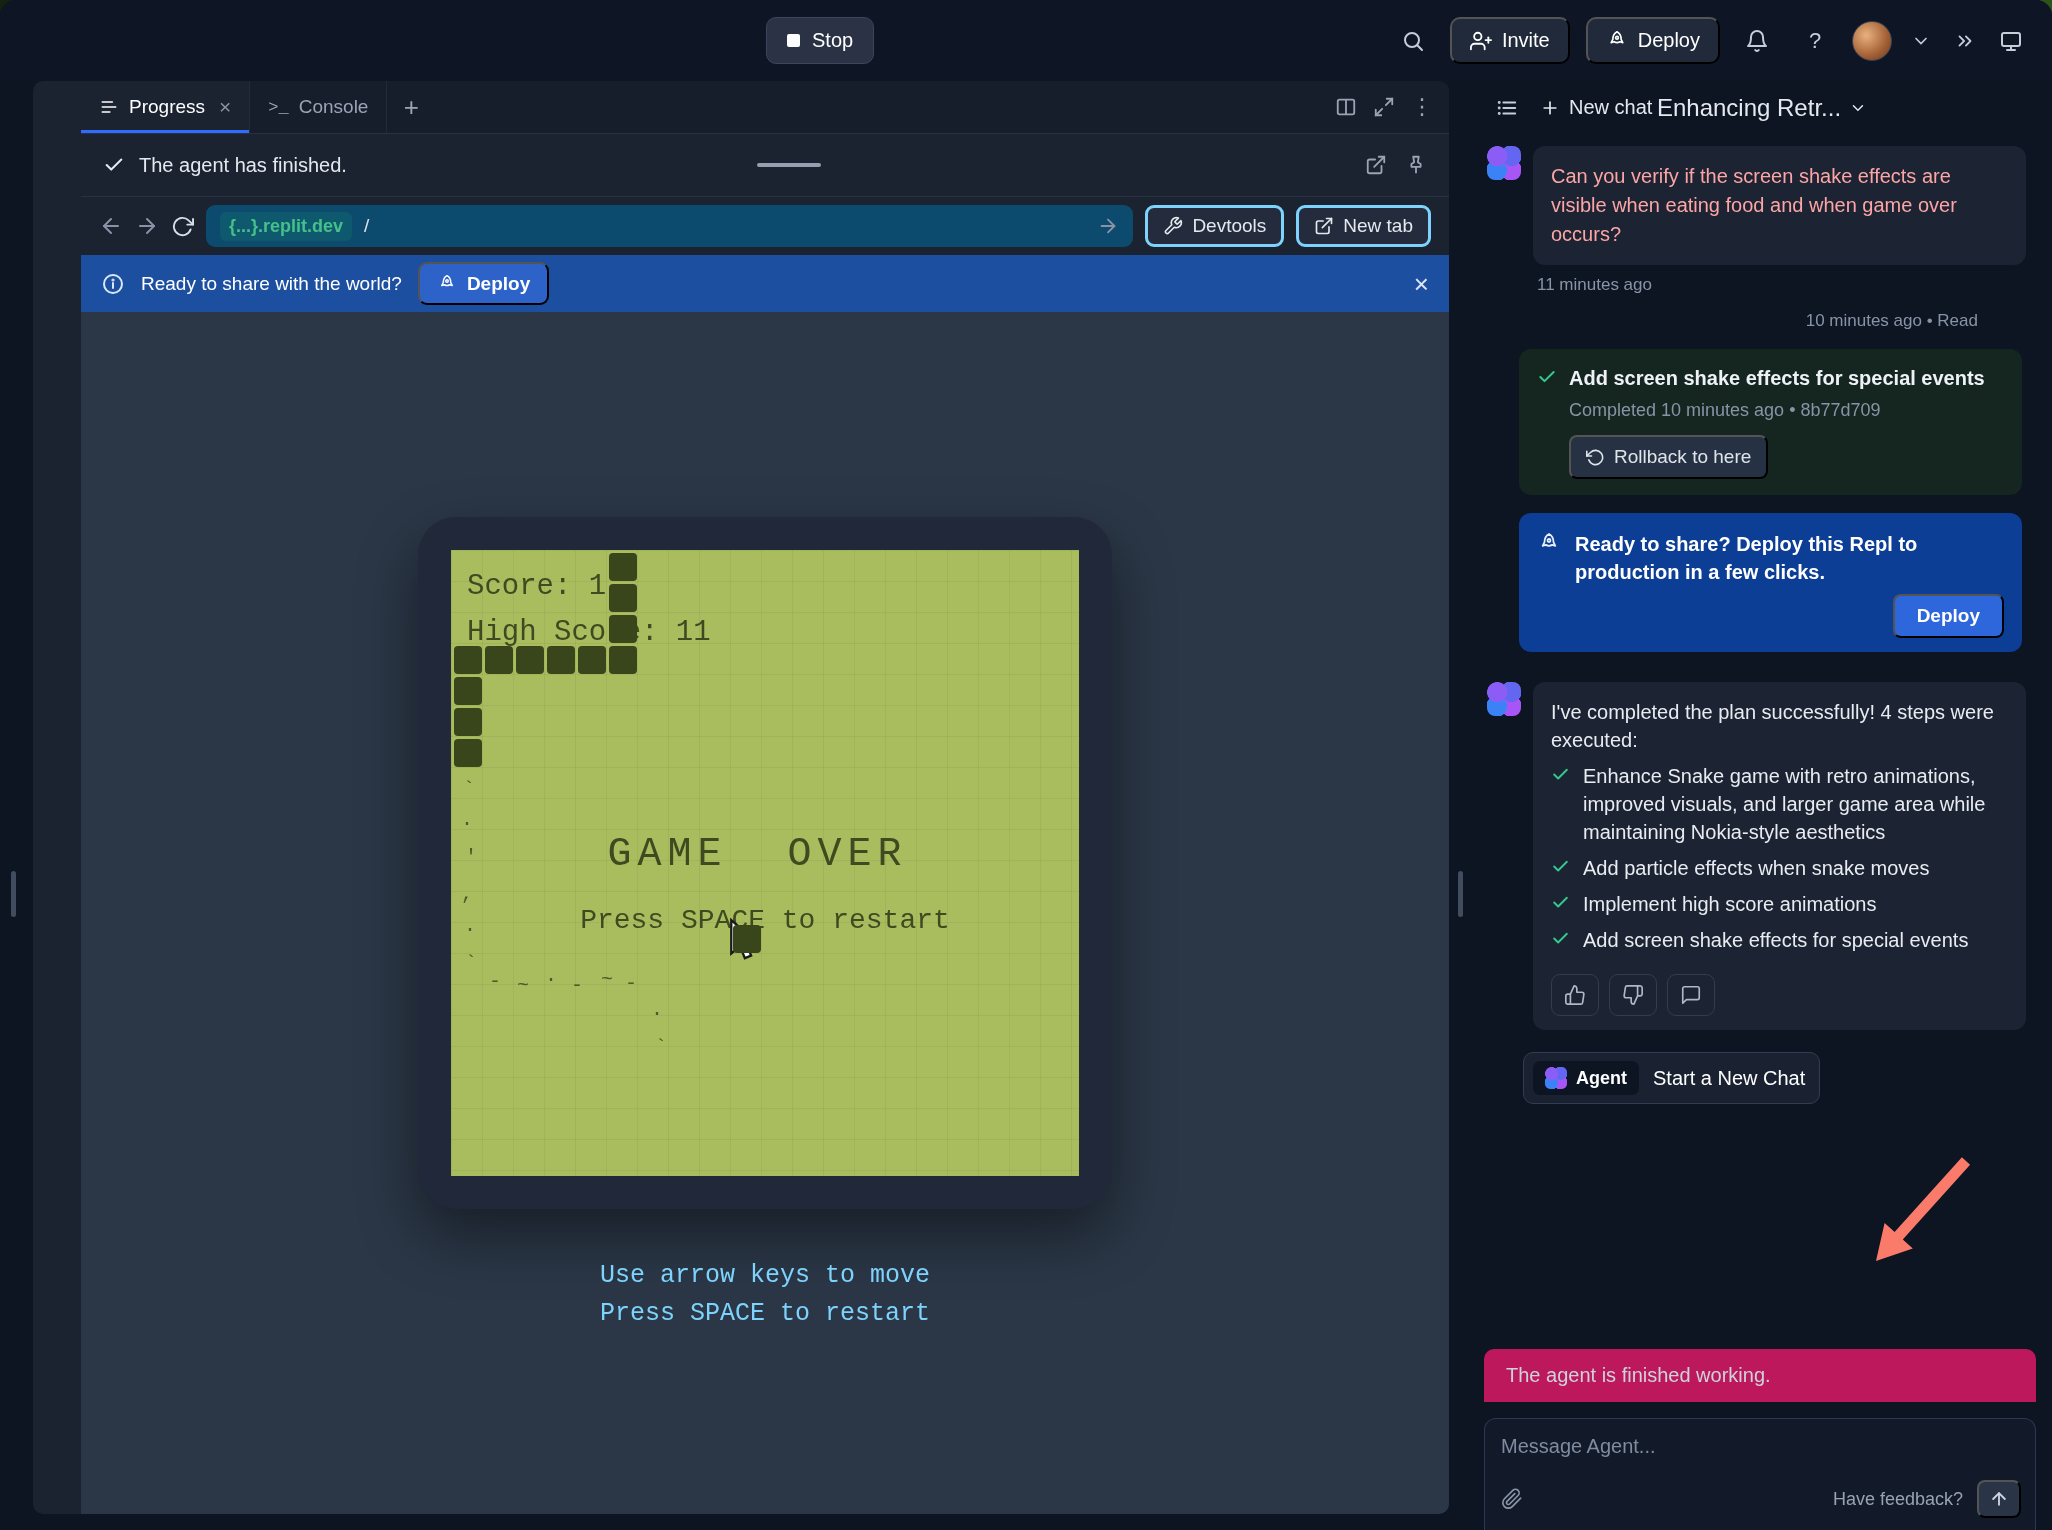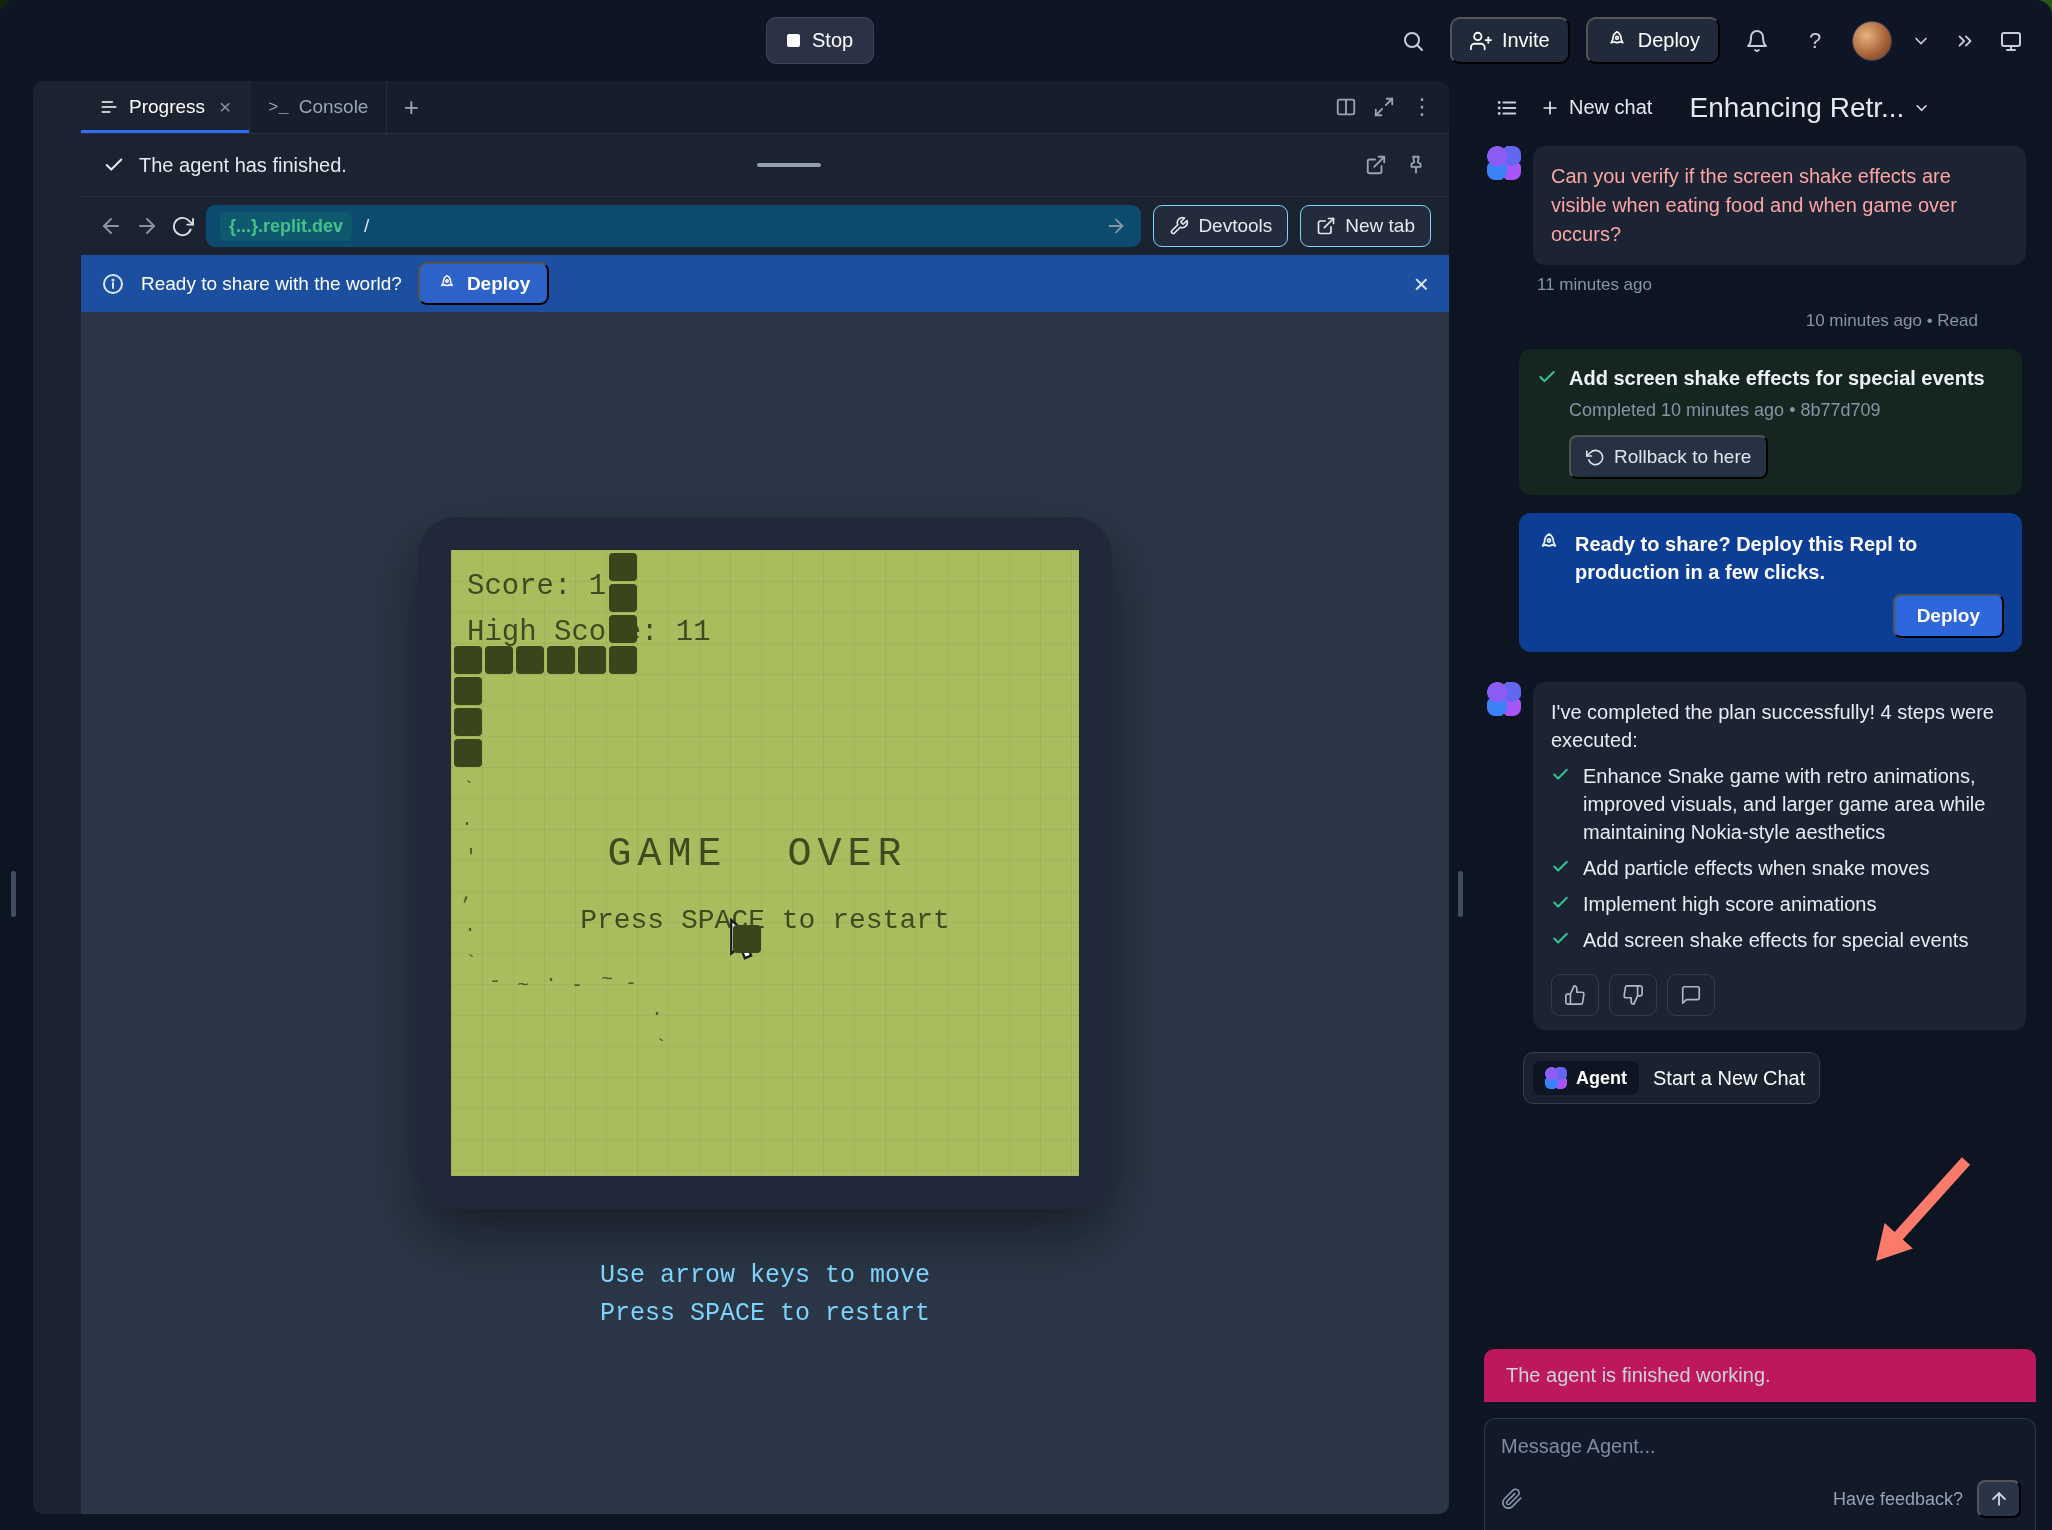--- a/index.html
+++ b/index.html
@@ -52,21 +52,21 @@
   .statusbar-right { margin-left:auto; display:flex; gap:18px; color:#9aa4b4; }
 
   
   .browserbar { flex:0 0 58px; display:flex; align-items:center; gap:12px; padding:0 18px; background:#1b2230; }
   .nav-ico { color:#8a93a5; cursor:pointer; }
   .nav-ico.bright { color:#d7dde5; }
   .url-bar { flex:1; height:42px; background:#0c4a6e; border-radius:9px; display:flex; align-items:center; padding:0 14px; gap:12px; cursor:text; }
   .url-host { background:rgba(43,195,124,0.12); color:#46c08a; font-size:18px; font-weight:600; padding:4px 9px; border-radius:6px; }
   .url-path { color:#dfe4ea; font-size:19px; }
   .url-arrow { margin-left:auto; color:#8a93a5; }
-  .toolbar-btn { height:42px; display:flex; align-items:center; gap:9px; background:#232b3c; border:1px solid #7dd3fc; border-radius:9px; padding:0 15px; color:#e4e9ef; font-size:19px; cursor:pointer; }
+  .toolbar-btn { height:42px; display:flex; align-items:center; gap:9px; background:#232b3c; border:3px solid #7dd3fc; border-radius:9px; padding:0 15px; color:#e4e9ef; font-size:19px; cursor:pointer; }
 
   
   .banner { flex:0 0 57px; display:flex; align-items:center; gap:16px; padding:0 20px; background:#1d4fa0; }
   .banner-info { color:#dbe7fa; }
   .banner-text { font-size:19px; color:#fff; }
   .banner-deploy { height:43px; display:flex; align-items:center; gap:10px; background:#2d63c9; border-radius:9px; padding:0 17px; color:#fff; font-size:19px; font-weight:600; cursor:pointer; }
   .banner-close { margin-left:auto; font-size:26px; color:#dce6f5; cursor:pointer; line-height:1; }
 
   
   .preview { flex:1; min-height:0; background:#2b3747; display:flex; flex-direction:column; align-items:center; }
@@ -81,21 +81,21 @@
   .lcd-hiscore { position:absolute; left:16px; top:66px; font-size:29px; white-space:pre; }
   .lcd-gameover { position:absolute; left:0; right:15px; top:282px; text-align:center; font-size:40px; letter-spacing:6px; white-space:pre; }
   .lcd-restart { position:absolute; left:0; right:0; top:355px; text-align:center; font-size:28px; white-space:pre; }
   .segment { position:absolute; width:28px; height:28px; background:#39461c; border-radius:4px; }
   .particle { position:absolute; font-size:20px; opacity:.85; }
   .mouse-cursor { position:absolute; left:276px; top:368px; }
   .help-text { margin-top:48px; text-align:center; font-family:"Liberation Mono", monospace; font-size:25px; line-height:38px; color:#7dd3fc; }
 
   
   .chat-header { flex:0 0 53px; position:relative; display:flex; align-items:center; gap:6px; padding:0 16px 0 18px; }
-  .chat-title { position:absolute; left:50%; transform:translateX(-50%); display:flex; align-items:center; gap:8px; font-size:28px; color:#e4e9ef; cursor:pointer;margin-left:48px; }
+  .chat-title { position:absolute; left:50%; transform:translateX(-50%); display:flex; align-items:center; gap:8px; font-size:24px; color:#e4e9ef; cursor:pointer; }
   .new-chat-btn { display:flex; align-items:center; gap:9px; color:#e4e9ef; font-size:20px; padding:8px 10px; border-radius:8px; cursor:pointer; }
   .chat-scroll { flex:1; min-height:0; overflow:hidden; padding:12px 26px 0 15px; }
   .msg-row { display:flex; gap:12px; }
   .agent-logo { width:34px; height:34px; flex:0 0 34px; border-radius:8px; background:
       radial-gradient(circle at 30% 30%, #8b5cf6 0 29%, transparent 31%),
       radial-gradient(circle at 72% 28%, #6366f1 0 29%, transparent 31%),
       radial-gradient(circle at 28% 72%, #3b82f6 0 29%, transparent 31%),
       radial-gradient(circle at 72% 72%, #a855f7 0 29%, transparent 31%),
       #12182a; }
   .agent-logo.sm { width:22px; height:22px; flex:0 0 22px; border-radius:5px; }

